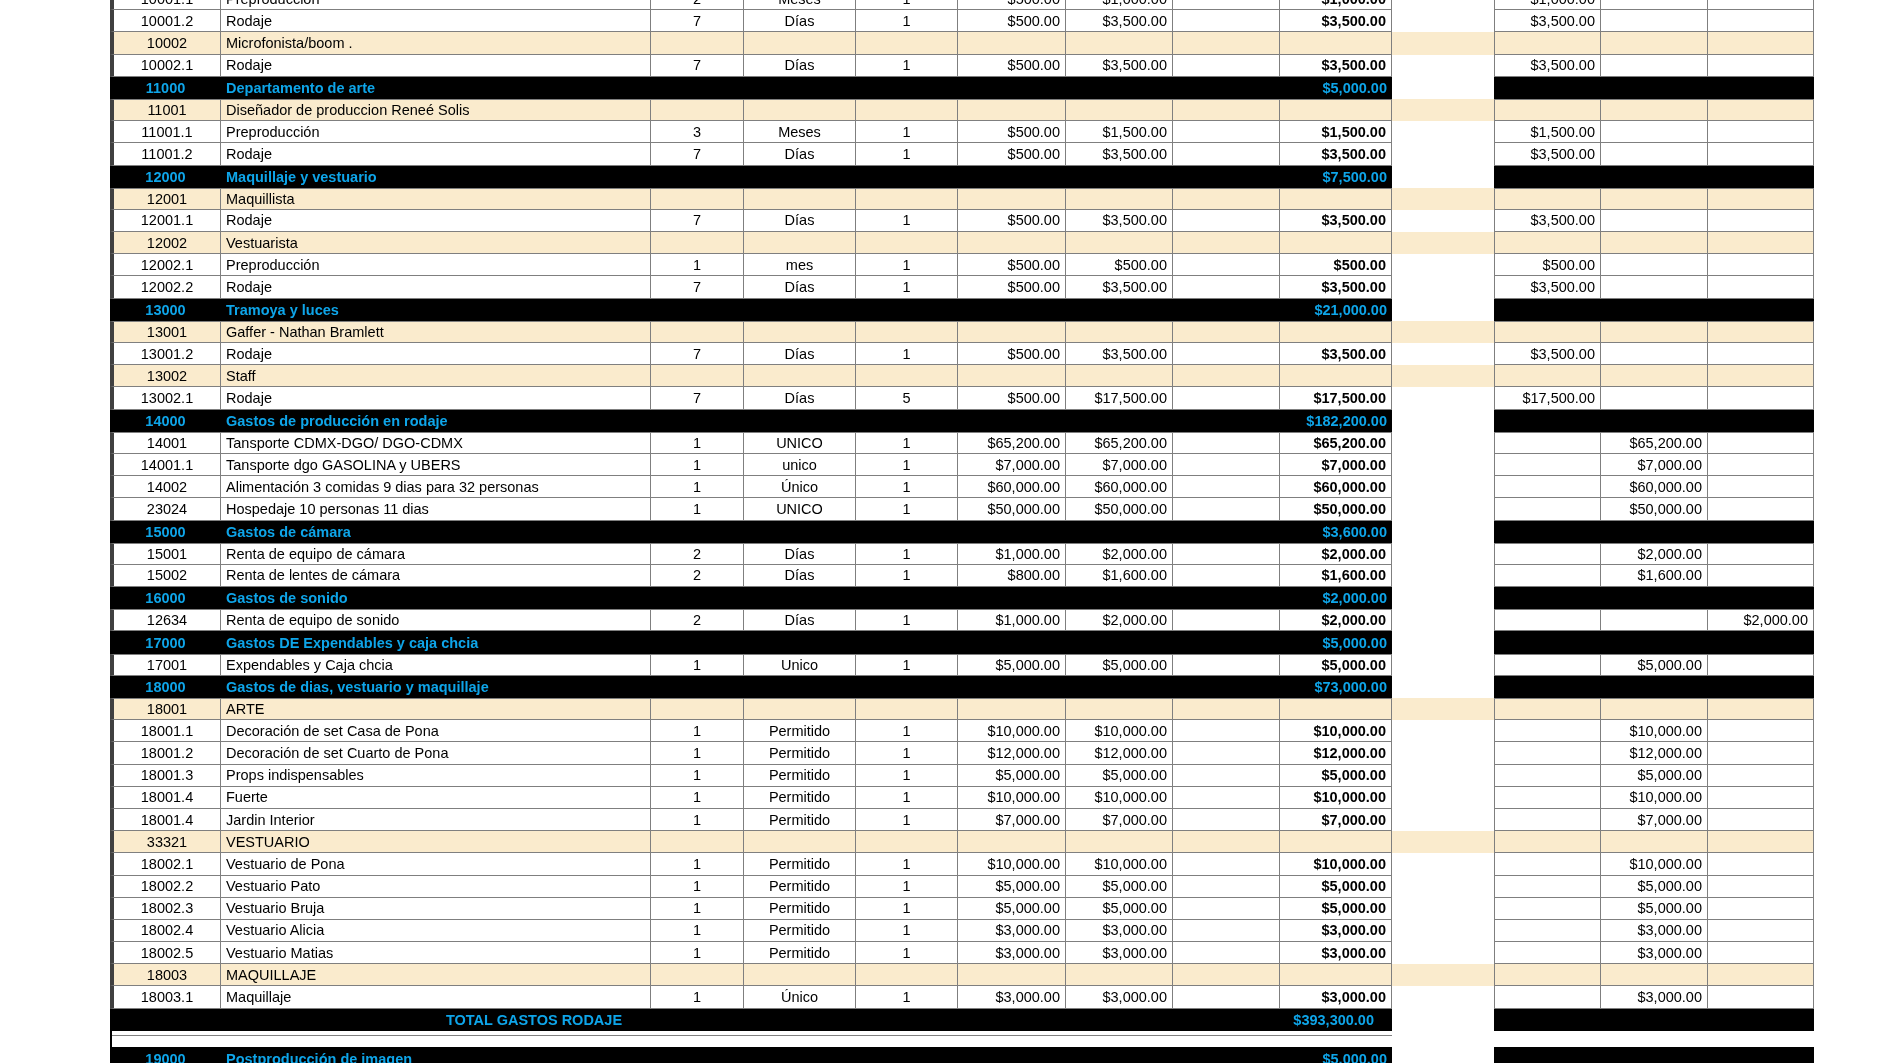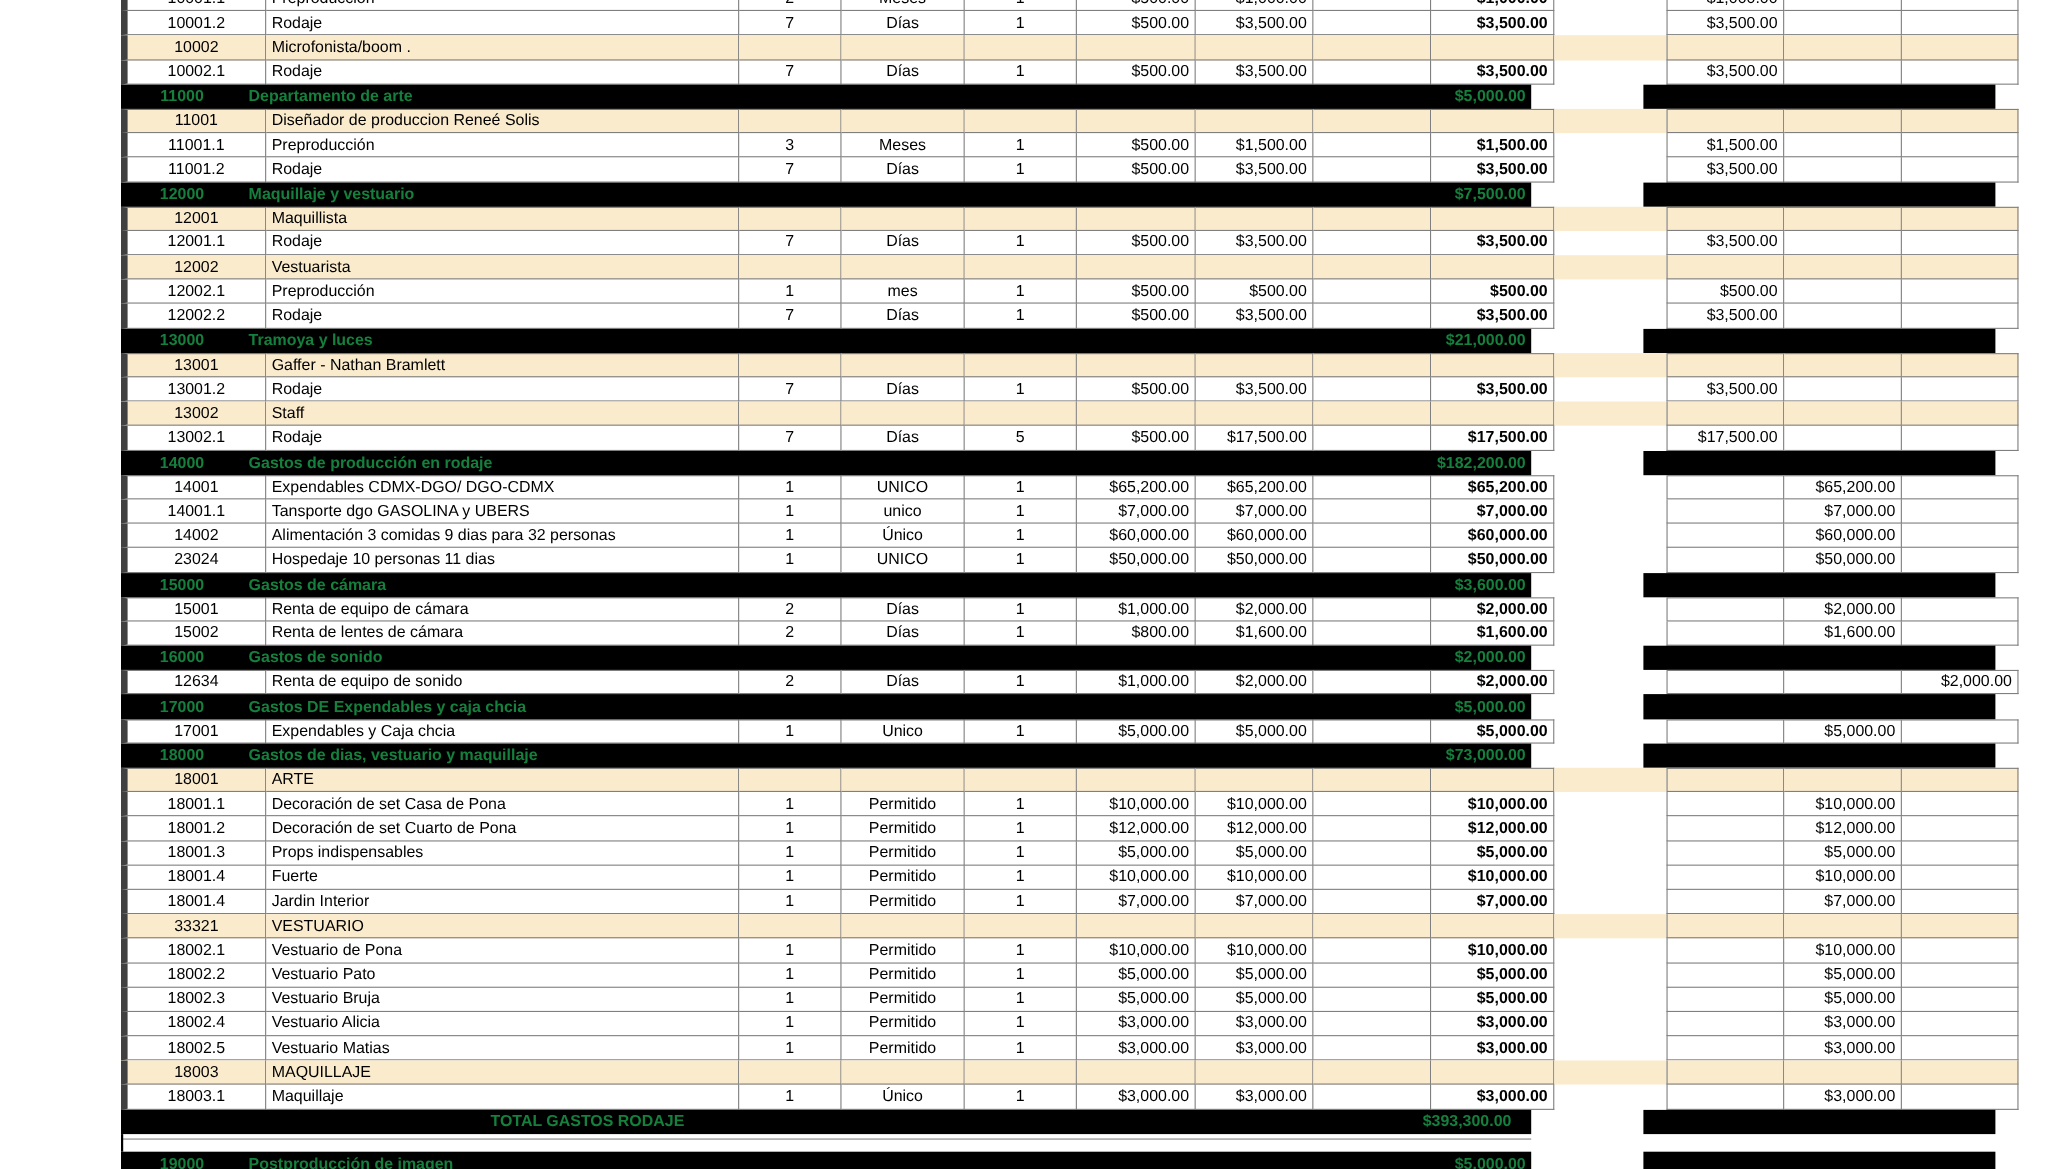--- a/index.html
+++ b/index.html
@@ -3,38 +3,38 @@
 <meta charset="utf-8">
 <style>
   html,body{margin:0;padding:0}
   body{width:1882px;height:1063px;overflow:hidden;background:#fff;
        font-family:"Liberation Sans",sans-serif;font-size:14.5px;color:#000}
   .sheet{position:relative;width:1882px;height:1063px;overflow:hidden}
   #rows{position:absolute;left:0;top:-12px}
   .row{display:flex;height:22.2px;padding-left:110px;box-sizing:border-box}
   .cell{display:flex;align-items:center;box-sizing:border-box;overflow:hidden;white-space:nowrap;
         border-right:1px solid #7F7F7F;border-bottom:1px solid #7F7F7F;height:100%}
-  .c-code{width:132px;justify-content:center;border-left:6px solid #404040}
+  .c-code{width:111px;justify-content:center;border-left:4px solid #404040}
   .c-desc{width:430px;padding-left:5px}
   .c-qty{width:93px;justify-content:center}
   .c-unit{width:112px;justify-content:center}
   .c-cnt{width:102px;justify-content:center}
   .c-price{width:108px;justify-content:flex-end;padding-right:5px}
   .c-sub{width:107px;justify-content:flex-end;padding-right:5px}
   .c-blank{width:107px}
   .c-total{width:112px;justify-content:flex-end;padding-right:5px;font-weight:bold}
   .c-gap{width:102px;border:none}
   .c-r1{width:107px;justify-content:flex-end;padding-right:5px;border-left:1px solid #7F7F7F}
   .c-r2{width:107px;justify-content:flex-end;padding-right:5px}
   .c-r3{width:106px;justify-content:flex-end;padding-right:5px}
   .sub .cell{background:#FAEBCD}
   .boldd .c-desc{font-weight:normal}
   .bt .cell{border-top:1px solid #7F7F7F}
   .row.bt .c-gap{border-top:none}
-  .band-main{width:1282px;background:#000;color:#15803d;font-weight:bold;
+  .band-main{width:1282px;background:#000;color:#0ea5e9;font-weight:bold;
              display:flex;align-items:center;position:relative;height:100%}
   .s-code{width:111px;text-align:center}
   .s-desc{flex:1;padding-left:5px}
   .s-total{margin-left:auto;padding-right:5px}
   .g-label{position:absolute;left:0;width:848px;text-align:center}
   .g-total{position:absolute;right:18px}
   .band-right{width:320px;background:#000;height:100%}
   .row.spacer{height:16.6px;position:relative;padding-left:0}
   .row.spacer::before{content:"";position:absolute;left:110px;top:4px;width:1282px;height:1px;background:#808080}
   .row.spacer::after{content:"";position:absolute;left:110px;top:0;bottom:0;width:2px;background:#000}
@@ -315,21 +315,21 @@
         <div class="band-main">
           <span class="s-code">14000</span>
           <span class="s-desc">Gastos de producción en rodaje</span>
           <span class="s-total">$182,200.00</span>
         </div>
         <span class="cell c-gap"></span>
         <div class="band-right"></div>
       </div>
       <div class="row item bt">
         <span class="cell c-code">14001</span>
-        <span class="cell c-desc">Expendables CDMX-DGO/ DGO-CDMX</span>
+        <span class="cell c-desc">Tansporte CDMX-DGO/ DGO-CDMX</span>
         <span class="cell c-qty">1</span>
         <span class="cell c-unit">UNICO</span>
         <span class="cell c-cnt">1</span>
         <span class="cell c-price">$65,200.00</span>
         <span class="cell c-sub">$65,200.00</span>
         <span class="cell c-blank"></span>
         <span class="cell c-total">$65,200.00</span>
         <span class="cell c-gap"></span>
         <span class="cell c-r1"></span>
         <span class="cell c-r2">$65,200.00</span>

